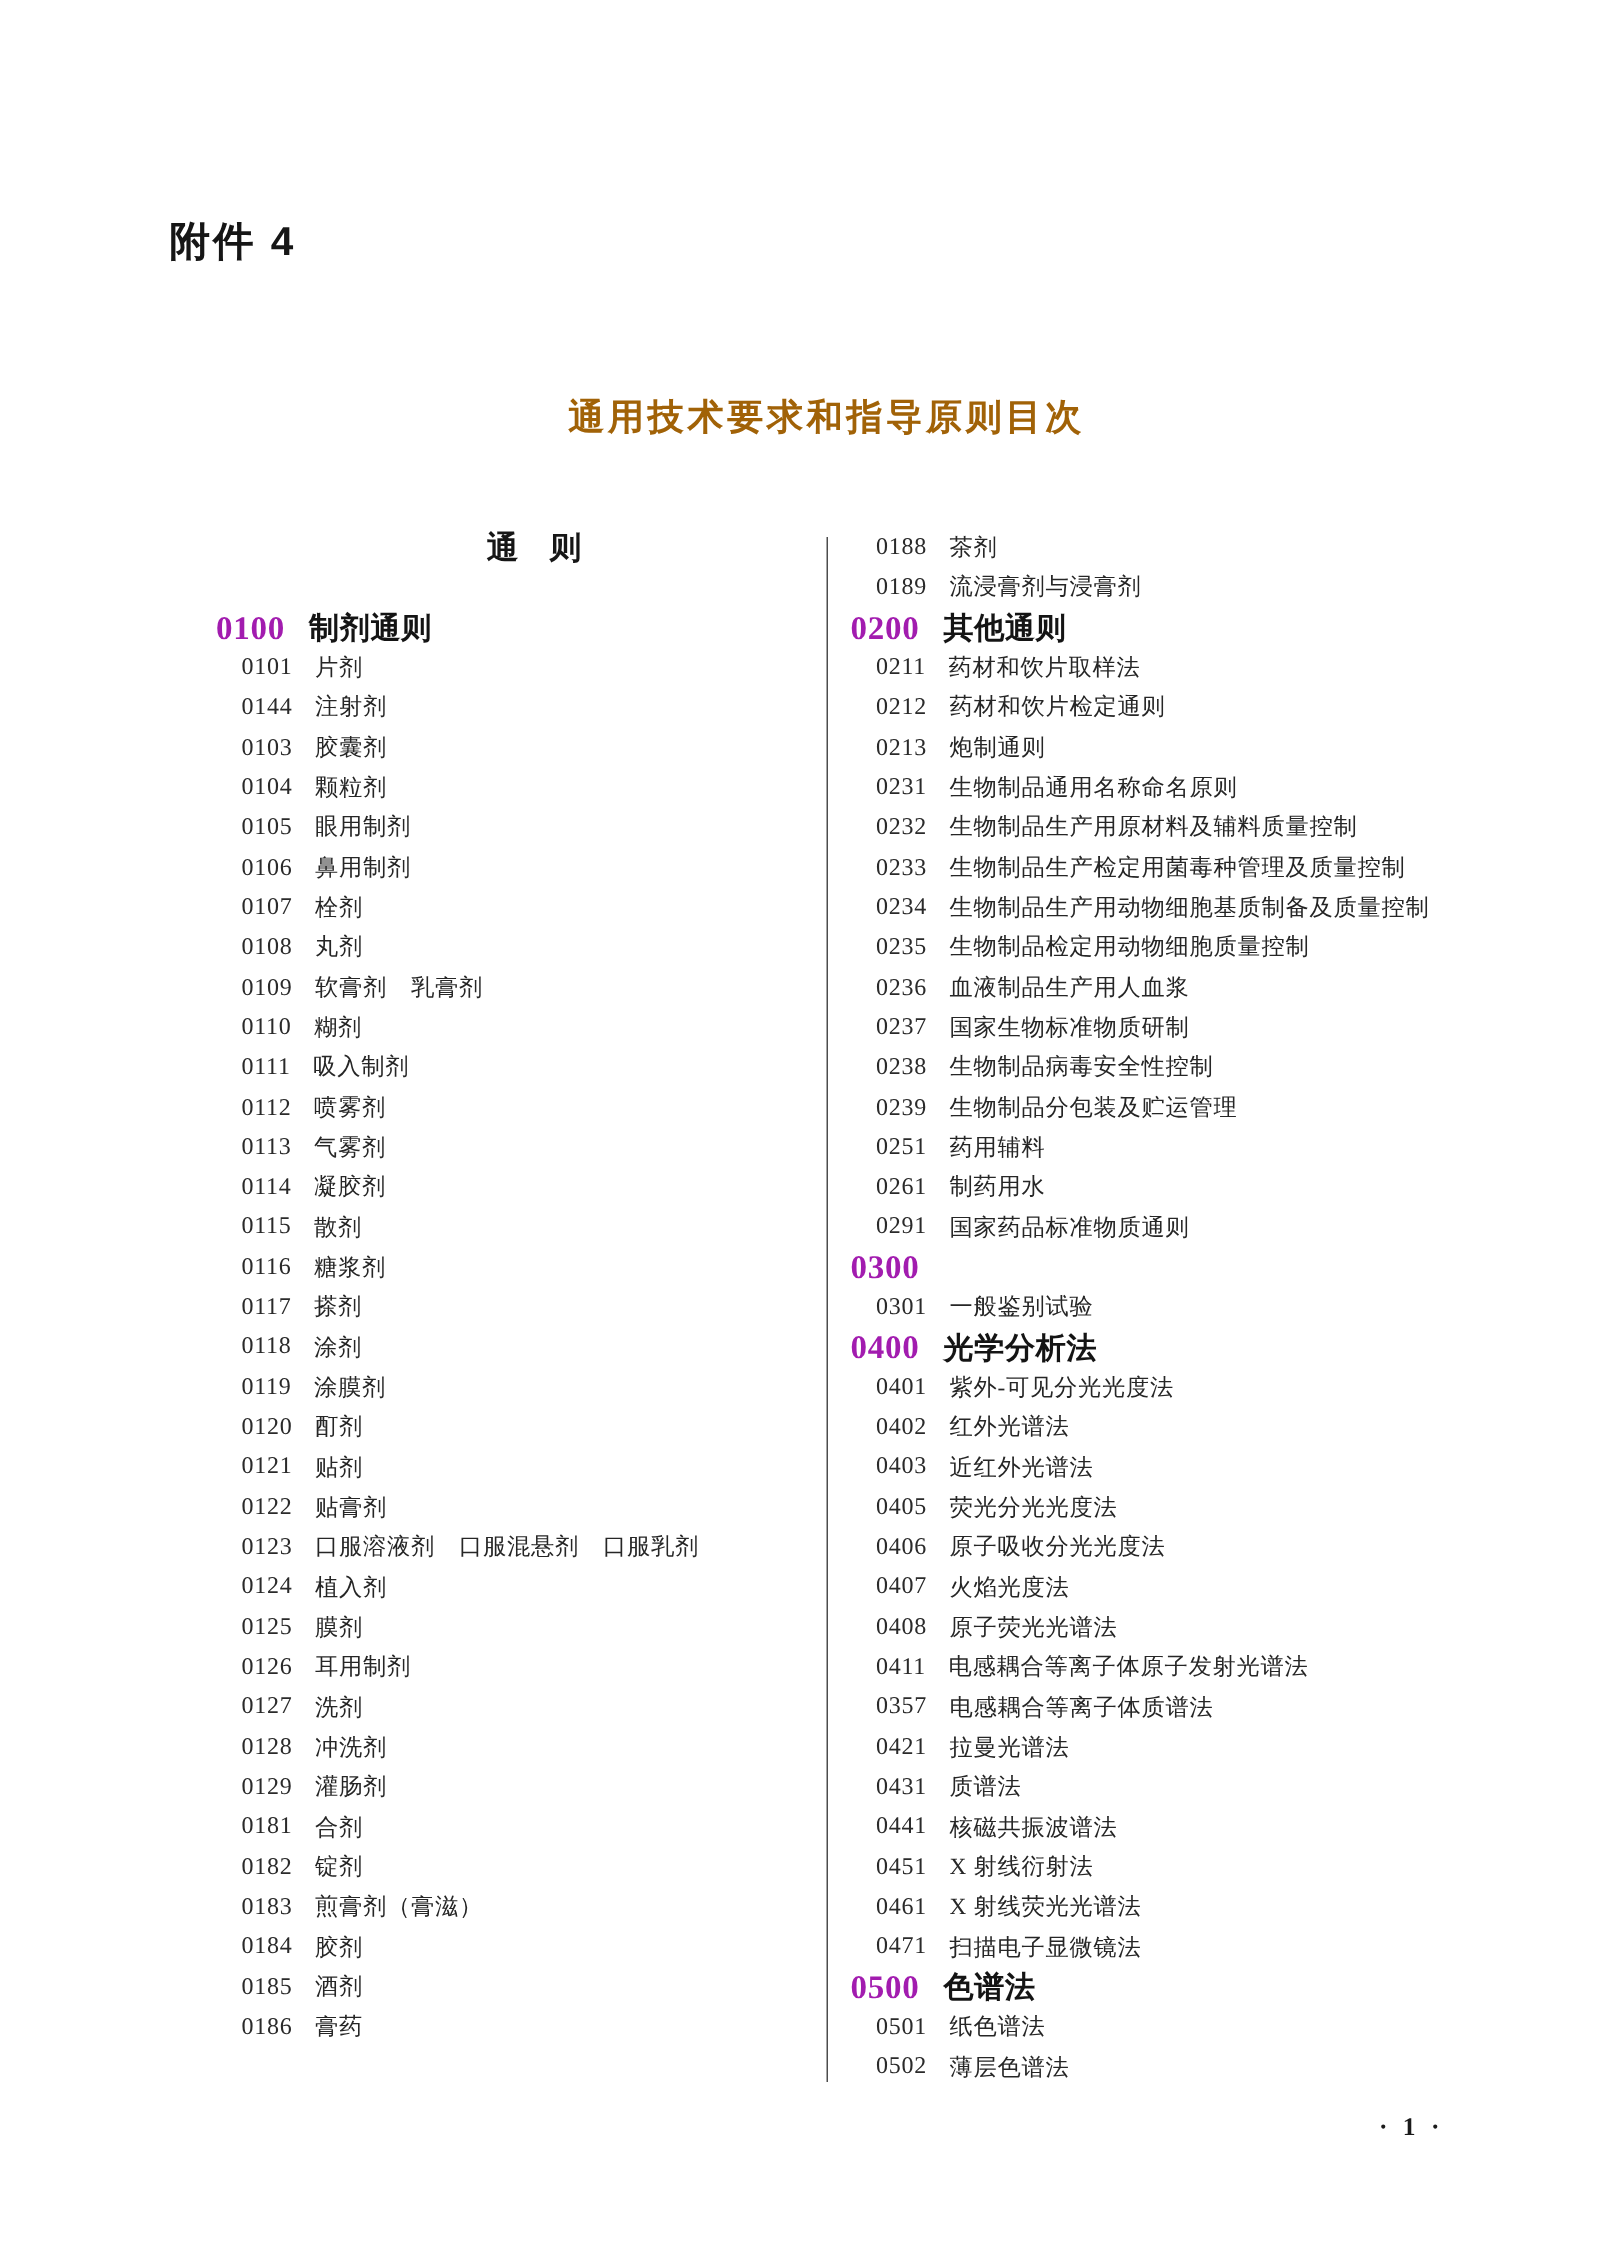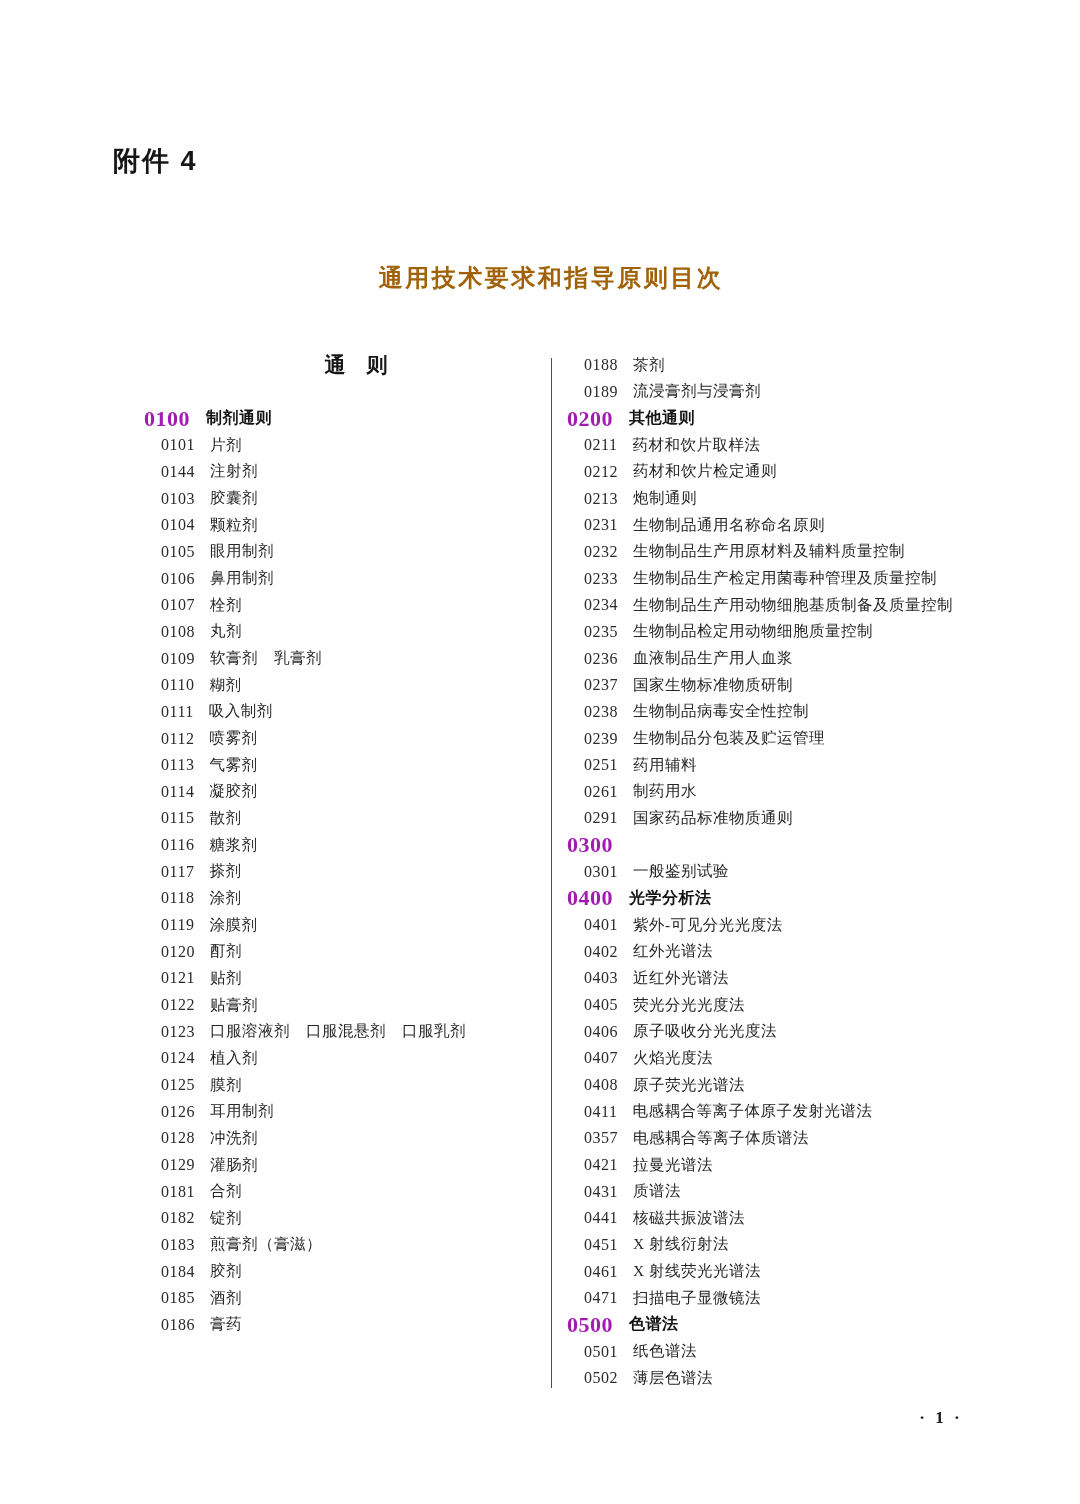--- a/index.html
+++ b/index.html
@@ -41,21 +41,21 @@
     font-family:"Liberation Serif","DejaVu Serif",serif;
     font-size:16px;letter-spacing:0.5px;color:#2a2a2a;
   }
   .section .code{font-size:22px;color:#a21caf;}
   .name{
     margin-left:15px;font-size:15.5px;letter-spacing:0.5px;color:#262626;
   }
   .section .name{
     margin-left:16px;
     font-family:Liberation Sans, sans-serif;
-    font-size:16px;color:#141414;
+    font-size:20px;color:#141414;
   }
   .page-num{
     position:absolute;top:1408px;left:941px;transform:translateX(-50%);
     font-weight:bold;font-size:17px;letter-spacing:3px;white-space:pre;
     color:#1a1a1a;
   }
 </style>
 </head>
 <body>
 
@@ -88,20 +88,21 @@
     <div class="row"><span class="code">0117</span><span class="name">搽剂</span></div>
     <div class="row"><span class="code">0118</span><span class="name">涂剂</span></div>
     <div class="row"><span class="code">0119</span><span class="name">涂膜剂</span></div>
     <div class="row"><span class="code">0120</span><span class="name">酊剂</span></div>
     <div class="row"><span class="code">0121</span><span class="name">贴剂</span></div>
     <div class="row"><span class="code">0122</span><span class="name">贴膏剂</span></div>
     <div class="row"><span class="code">0123</span><span class="name">口服溶液剂　口服混悬剂　口服乳剂</span></div>
     <div class="row"><span class="code">0124</span><span class="name">植入剂</span></div>
     <div class="row"><span class="code">0125</span><span class="name">膜剂</span></div>
     <div class="row"><span class="code">0126</span><span class="name">耳用制剂</span></div>
+    <div class="row"><span class="code">0127</span><span class="name">洗剂</span></div>
     <div class="row"><span class="code">0128</span><span class="name">冲洗剂</span></div>
     <div class="row"><span class="code">0129</span><span class="name">灌肠剂</span></div>
     <div class="row"><span class="code">0181</span><span class="name">合剂</span></div>
     <div class="row"><span class="code">0182</span><span class="name">锭剂</span></div>
     <div class="row"><span class="code">0183</span><span class="name">煎膏剂（膏滋）</span></div>
     <div class="row"><span class="code">0184</span><span class="name">胶剂</span></div>
     <div class="row"><span class="code">0185</span><span class="name">酒剂</span></div>
     <div class="row"><span class="code">0186</span><span class="name">膏药</span></div>
   </div>
 

